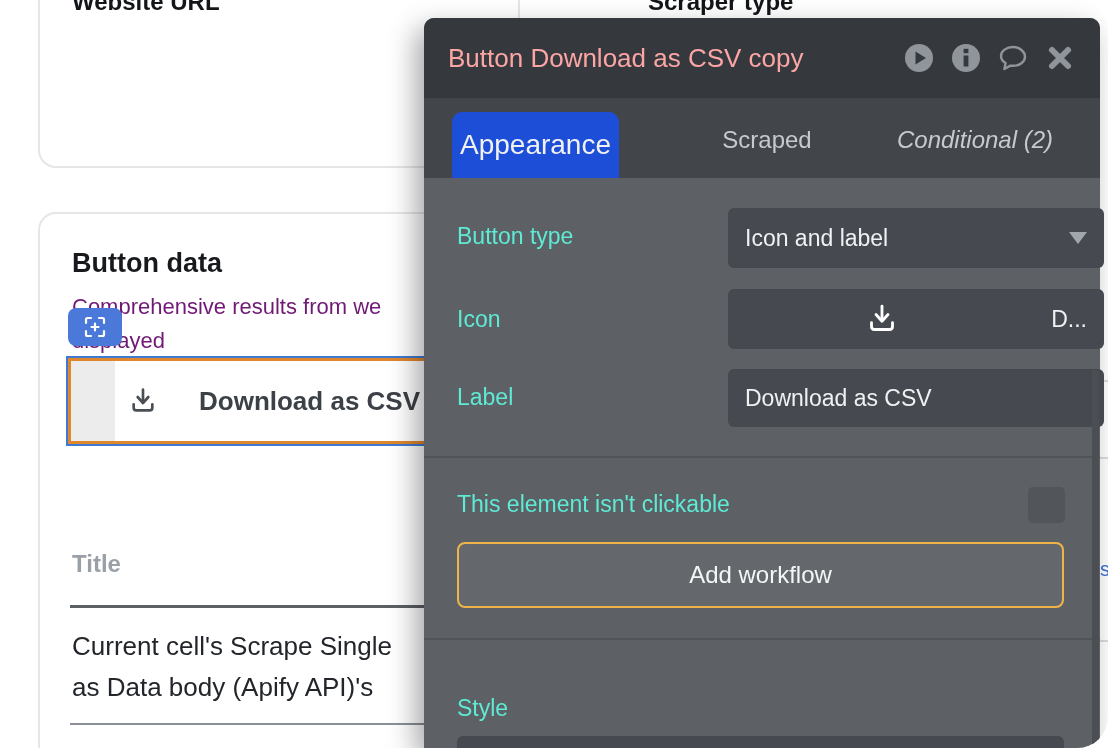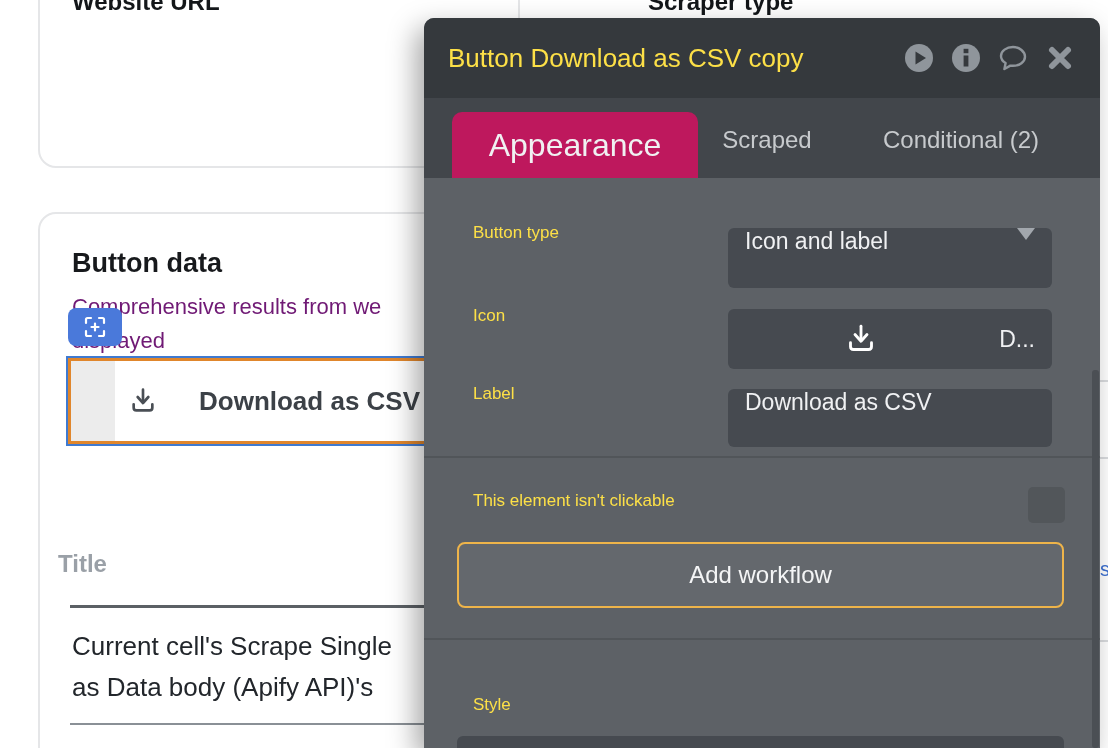--- a/index.html
+++ b/index.html
@@ -1,19 +1,19 @@
 <!DOCTYPE html>
 <html><head>
 <meta charset="utf-8">
 <style>
   * { margin:0; padding:0; box-sizing:border-box; }
   html,body { background:#ffffff; }
   #screen {
     position:relative; width:1108px; height:748px; overflow:hidden;
-    background:#ffffff; font-family:"Liberation Sans", sans-serif;
+    background:#ffffff; font-family:"Liberation Sans", sans-serif;border-radius:31px;
   }
   
   .card {
     position:absolute; background:#fff; border:2px solid #e5e6e8; border-radius:18px;
   }
   #card-url { left:38px; top:-46px; width:482px; height:214px; }
   .field-heading { position:absolute; font-weight:700; color:#131619; }
   #website-url-label { left:32px; top:32px; font-size:24px; }
   #url-input {
     position:absolute; left:32px; top:86px; width:402px; height:88px;
@@ -22,21 +22,21 @@
     font-size:27px; color:#30343a; padding:0 0 0 28px; outline:none;
   }
   #url-input::placeholder { color:#c6cacf; }
   #scraper-type-label { left:648px; top:-12px; font-size:24px; }
 
   #card-data { left:38px; top:212px; width:482px; height:600px; }
   #scraped-title { position:absolute; left:32px; top:34px; font-size:27px; font-weight:700; color:#17191c; }
   .desc-line { position:absolute; left:32px; font-size:22px; color:#701a75; white-space:nowrap; }
   #desc-1 { top:80px; }
   #desc-2 { top:114px; }
-  #col-title { position:absolute; left:18px; top:336px; font-size:24px; font-weight:700; color:#9aa0a7; }
+  #col-title { position:absolute; left:32px; top:336px; font-size:24px; font-weight:700; color:#9aa0a7; }
   .divider-strong { position:absolute; left:30px; width:452px; height:3px; background:#5b6065; }
   .divider-light  { position:absolute; left:30px; width:452px; height:2px; background:#8a9096; }
   #div-1 { top:391px; }
   #div-2 { top:509px; }
   .cell-line { position:absolute; left:32px; font-size:26px; color:#22262b; white-space:nowrap; }
   #cell-1 { top:417px; }
   #cell-2 { top:458px; }
 
   
   #sel-badge {
@@ -69,40 +69,40 @@
   
   #panel {
     position:absolute; left:424px; top:18px; width:676px; height:730px;
     background:#5d6166; border-radius:10px 10px 0 0;
     box-shadow:-8px 10px 28px rgba(0,0,0,0.35); z-index:5; color:#eef0f1;
   }
   #panel-header {
     position:absolute; left:0; top:0; right:0; height:80px; background:#35393d;
     border-radius:10px 10px 0 0; display:flex; align-items:center; padding:0 24px;
   }
-  #panel-title { flex:1; font-size:26px; font-weight:400; color:#fde047; white-space:nowrap; }
+  #panel-title { flex:1; font-size:26px; font-weight:400; color:#fca5a5; white-space:nowrap; }
   .hdr-icon { width:32px; height:32px; margin-left:15px; flex:0 0 auto; cursor:pointer; }
   #tabbar {
     position:absolute; left:0; top:80px; right:0; height:80px; background:#42464b;
   }
   .tab { position:absolute; font-size:24px; color:#c7cacd; text-align:center; top:28px; cursor:pointer; }
   #tab-active {
-    position:absolute; left:28px; top:14px; width:246px; height:66px;
-    background:#be185d; border-radius:10px 10px 0 0;
+    position:absolute; left:28px; top:14px; width:167px; height:66px;
+    background:#1d4ed8; border-radius:10px 10px 0 0;
     display:flex; align-items:center; justify-content:center;
-    font-size:32px; color:#f0f1f2; cursor:pointer;
+    font-size:28px; color:#f0f1f2; cursor:pointer;
   }
   #tab-layout { left:259px; width:168px; }
-  #tab-conditional { left:427px; width:220px; }
-
-  .prop-label { position:absolute; left:33px; font-size:17px; color:#fde047; white-space:nowrap;margin-left:16px; }
+  #tab-conditional { left:441px; width:220px;font-style:italic; }
+
+  .prop-label { position:absolute; left:33px; font-size:23px; color:#5eead4; white-space:nowrap; }
   .prop-field {
-    position:absolute; left:304px; width:324px; height:60px; background:#464a50;
-    border-radius:6px; display:flex; align-items:flex-start; padding:0 17px;
-    font-size:23px; color:#f0f1f3; cursor:pointer; white-space:nowrap;margin-top:20px;
+    position:absolute; left:304px; width:376px; height:60px; background:#464a50;
+    border-radius:6px; display:flex; align-items:center; padding:0 17px;
+    font-size:23px; color:#f0f1f3; cursor:pointer; white-space:nowrap;
   }
   #field-button-type { top:190px; justify-content:space-between; }
   .caret-down {
     width:0; height:0; border-left:9px solid transparent; border-right:9px solid transparent;
     border-top:12px solid #a2a7ad;
   }
   #field-icon { top:271px; position:absolute; }
   #field-icon .dlw { position:absolute; left:41%; top:50%; transform:translate(-50%,-50%); }
   #field-icon .icon-val { position:absolute; right:17px; top:50%; transform:translateY(-50%); }
   #field-label { top:351px; height:58px; }

